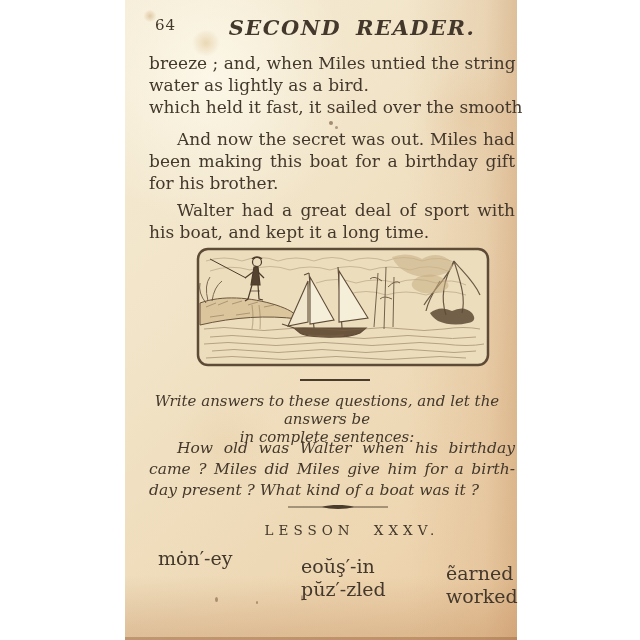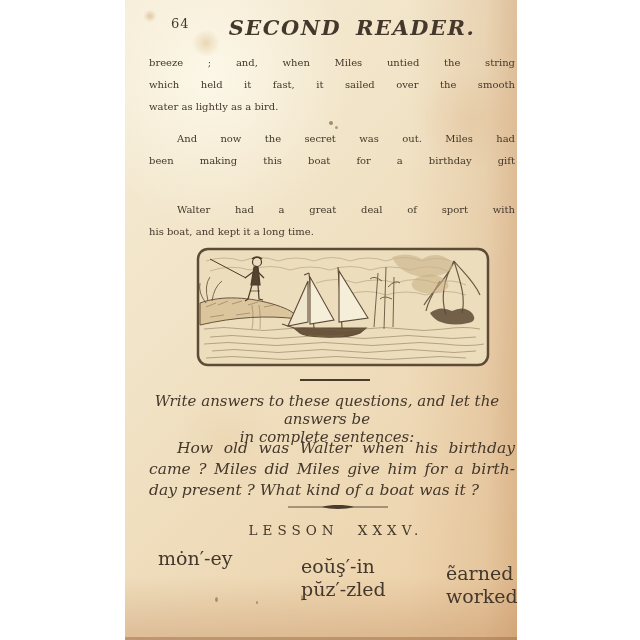--- a/index.html
+++ b/index.html
@@ -27,43 +27,43 @@
   .s2{left:18px;top:10px;width:14px;height:12px;background:radial-gradient(circle,rgba(180,128,58,.35),rgba(180,128,58,0) 70%);}
   .s3a{left:204px;top:121px;width:4px;height:4px;background:rgba(96,64,40,.55);}
   .s3b{left:210px;top:126px;width:3px;height:3px;background:rgba(96,64,40,.45);}
   .s4{left:300px;top:60px;width:90px;height:120px;background:radial-gradient(circle,rgba(214,164,112,.18),rgba(214,164,112,0) 70%);}
   .s5{left:40px;top:400px;width:120px;height:90px;background:radial-gradient(circle,rgba(214,176,120,.15),rgba(214,176,120,0) 70%);}
   .k1{left:90px;top:597px;width:3px;height:5px;background:rgba(110,78,50,.5);}
   .k2{left:131px;top:601px;width:2px;height:3px;background:rgba(110,78,50,.5);}
   .k3{left:176px;top:595px;width:2px;height:6px;background:rgba(110,78,50,.45);}
   
   .header{position:absolute;left:0;top:15px;width:100%;height:22px;}
-  .pagenum{position:absolute;left:30px;top:1px;font-size:13px;letter-spacing:1px;margin-left:16px;}
+  .pagenum{position:absolute;left:30px;top:1px;font-size:15px;letter-spacing:1px;}
   .running-title{
     position:absolute;left:0;top:0;width:100%;text-align:center;padding-left:62px;box-sizing:border-box;
     font-style:italic;font-weight:bold;font-size:21px;letter-spacing:1.5px;word-spacing:6px;
   }
   
   .textblock{position:absolute;left:24px;width:366px;}
-  .line{font-size:10px;line-height:22px;white-space:nowrap;}
+  .line{font-size:17px;line-height:22px;white-space:nowrap;}
   .j{text-align:justify;text-align-last:justify;}
   .ind{text-indent:28px;}
   .p1{top:52px;} .p2{top:128px;} .p3{top:199px;}
   
   .illo{position:absolute;left:71px;top:247px;width:294px;height:120px;}
   
   .rule{position:absolute;left:175px;top:379px;width:70px;height:2px;background:#4a3c2c;}
   
   .instr{position:absolute;left:10px;top:392px;width:376px;text-align:center;
     font-style:italic;font-size:15px;line-height:18px;padding-left:8px;box-sizing:border-box;}
   .questions{top:438px;font-style:italic;}
   .questions .line{line-height:21px;font-size:15.5px;}
   
   .ornament{position:absolute;left:163px;top:503px;width:100px;height:8px;}
-  .lesson-heading{position:absolute;left:0;top:522px;width:100%;text-align:center;padding-left:30px;box-sizing:border-box;
+  .lesson-heading{position:absolute;left:16px;top:522px;width:100%;text-align:center;padding-left:30px;box-sizing:border-box;
     font-size:13.5px;letter-spacing:5px;word-spacing:10px;}
   
   .wordcol{position:absolute;font-size:19px;line-height:23px;}
   .c1{left:33px;top:547px;}
   .c2{left:176px;top:555px;}
   .c3{left:321px;top:562px;}
   .wordcol div{white-space:nowrap;}
 </style>
 </head>
 <body>
@@ -81,26 +81,27 @@
     <div class="stain k2"></div>
     <div class="stain k3"></div>
 
     <div class="header">
       <span class="pagenum">64</span>
       <div class="running-title">SECOND READER.</div>
     </div>
 
     <div class="textblock p1">
       <div class="line j">breeze ; and, when Miles untied the string</div>
+      <div class="line">water as lightly as a bird.</div>
       <div class="line j">which held it fast, it sailed over the smooth</div>
-      <div class="line">water as lightly as a bird.</div>
     </div>
     <div class="textblock p2">
       <div class="line j ind">And now the secret was out.  Miles had</div>
       <div class="line j">been making this boat for a birthday gift</div>
+      <div class="line">for his brother.</div>
     </div>
     <div class="textblock p3">
       <div class="line j ind">Walter had a great deal of sport with</div>
       <div class="line">his boat, and kept it a long time.</div>
     </div>
 
     <svg class="illo" viewBox="0 0 294 120">
       <rect x="2" y="2" width="290" height="116" rx="10" fill="#ecddbc" stroke="#5e4b37" stroke-width="2.5"></rect>
 
       <g stroke="#8a7153" stroke-width="0.8" fill="none" opacity="0.45">

